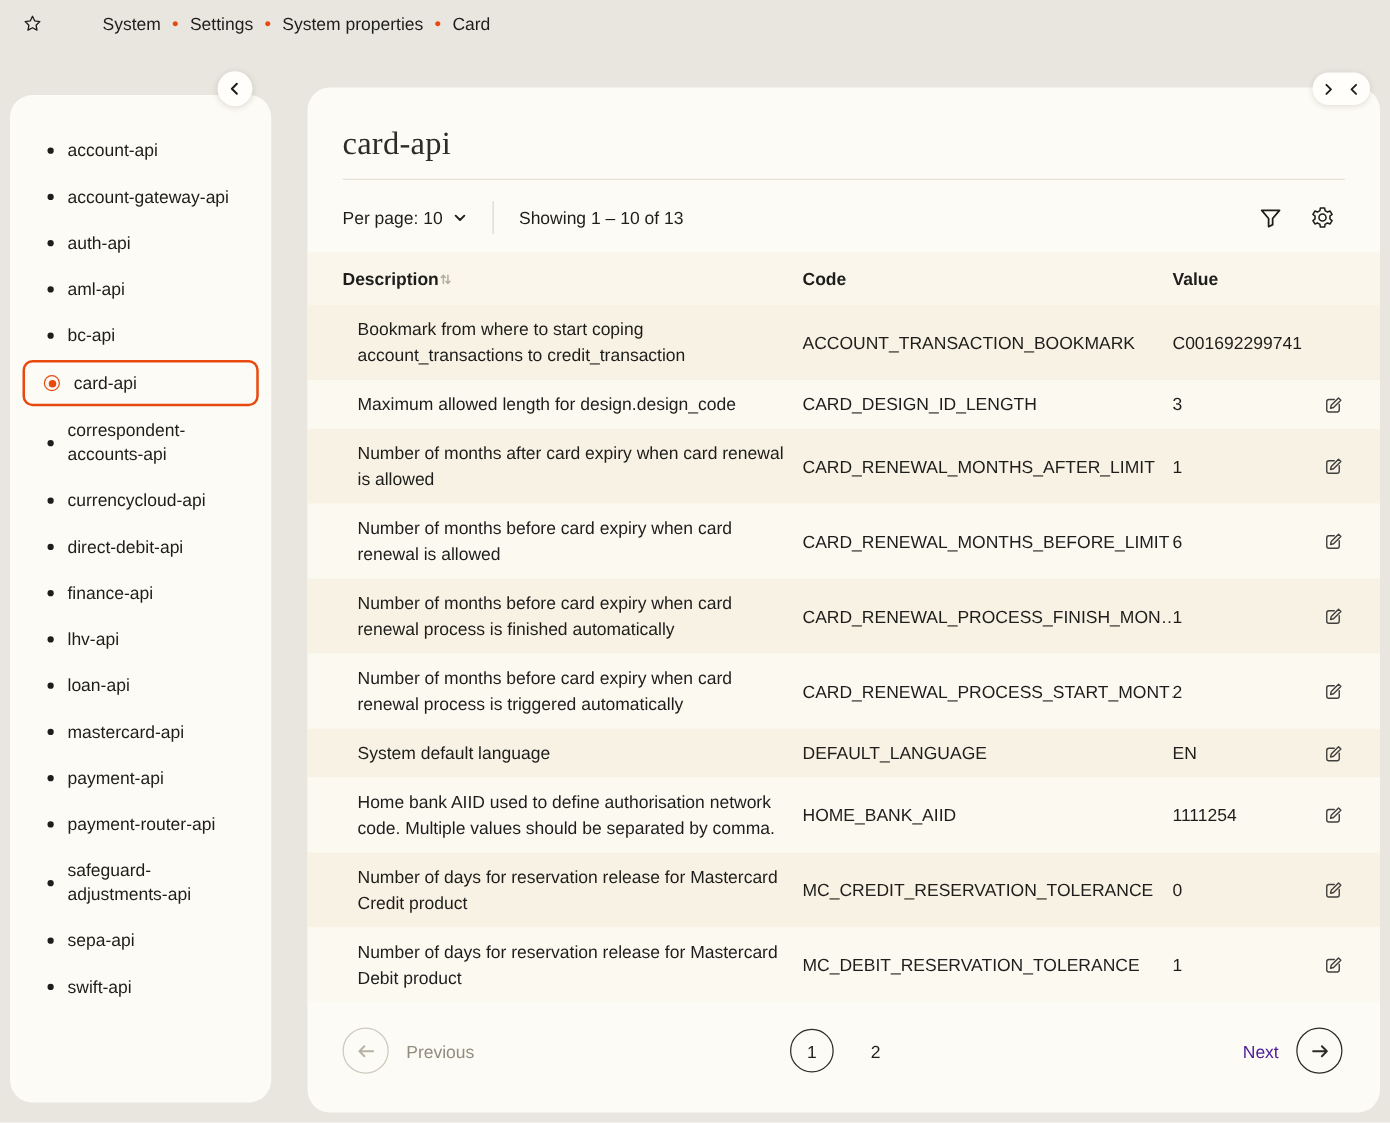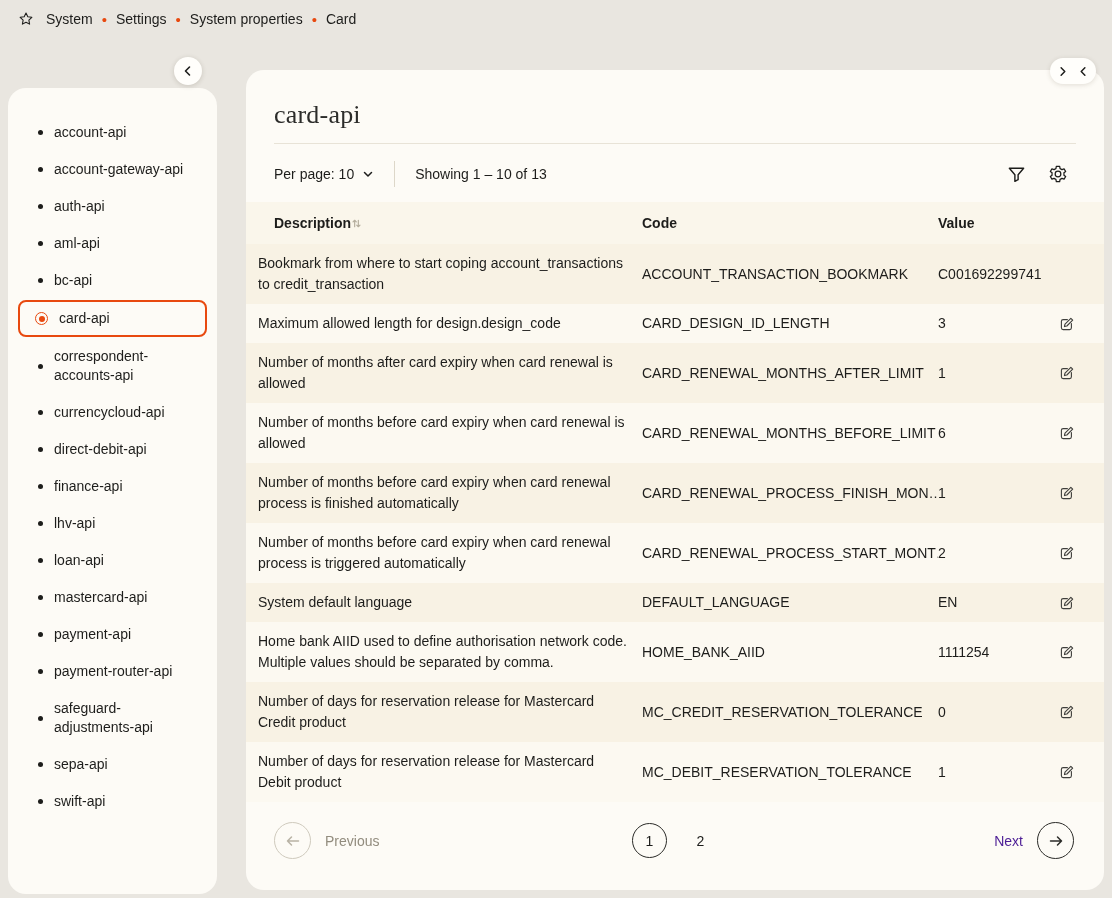--- a/index.html
+++ b/index.html
@@ -8,27 +8,27 @@
     background: #e9e6e0;
     font-family: "Liberation Sans", sans-serif;
     font-size: 14px;
     color: #1d1d1b;
     position: relative;
   }
 
   
   .topbar { height: 38px; display: flex; align-items: center; gap: 10px; padding: 0 16px; }
   .star-btn { background: none; border: none; cursor: pointer; display: flex; align-items: center; padding: 2px; }
-  .breadcrumb { display: flex; align-items: center; gap: 9px; }
+  .breadcrumb { display: flex; align-items: center; gap: 9px; margin-left: 36px; }
   .bc-item { cursor: pointer; color: #1d1d1b; }
   .bc-sep { color: #e8490f; font-size: 15px; line-height: 1; }
 
   
   .sidebar {
-    position: absolute; left: 8px; top: 88px; width: 209px; height: 806px;
+    position: absolute; left: 8px; top: 76px; width: 209px; height: 806px;
     background: #fdfbf6; border-radius: 18px; padding: 26px 10px 16px; overflow: hidden;
   }
   .nav-item { display: flex; align-items: center; gap: 11px; padding: 9px 6px 9px 20px; line-height: 19px; cursor: pointer; }
   .nav-bullet { width: 5px; height: 5px; border-radius: 50%; background: #1d1d1b; flex: none; }
   .nav-item.selected { border: 2px solid #e8490f; border-radius: 8px; padding: 7px 6px 7px 15px; margin: 1px 0; }
   .nav-radio { width: 13px; height: 13px; border: 1.5px solid #e8490f; border-radius: 50%; flex: none; position: relative; }
   .nav-radio::after { content: ""; position: absolute; inset: 2.5px; border-radius: 50%; background: #e8490f; }
   .nav-label { word-break: break-word; }
 
   .sidebar-collapse {
@@ -61,21 +61,21 @@
   .toolbar .icon-btn + .icon-btn { margin-left: 18px; }
 
   
   .thead, .trow { display: grid; grid-template-columns: 396px 296px 119px 47px; align-items: center; }
   .thead { background: #faf6eb; }
   .th { font-weight: 700; padding: 13px 10px 13px 0; }
   .th-desc { padding-left: 28px; display: flex; align-items: center; gap: 0; cursor: pointer; }
   .trow.odd { background: #f8f2e4; }
   .trow.even { background: #fcf9f1; }
   .cell { padding: 9px 12px 9px 0; line-height: 21px; }
-  .cell-desc { padding-left: 12px; }
+  .cell-desc { padding-left: 40px; }
   .cell-code { white-space: nowrap; overflow: hidden; }
   .cell-actions { padding: 0 28px 0 0; display: flex; justify-content: flex-start; }
   .edit-btn { background: none; border: none; cursor: pointer; padding: 2px; display: flex; align-items: center; }
 
   
   .pagination { position: relative; display: flex; align-items: center; justify-content: space-between; padding: 0 30px 0 28px; margin-top: 20px; }
   .pg-left { display: flex; align-items: center; gap: 14px; }
   .pg-right { display: flex; align-items: center; gap: 14px; }
   .circle-btn {
     width: 37px; height: 37px; border-radius: 50%; border: 1.5px solid #2b2b28; background: transparent;

